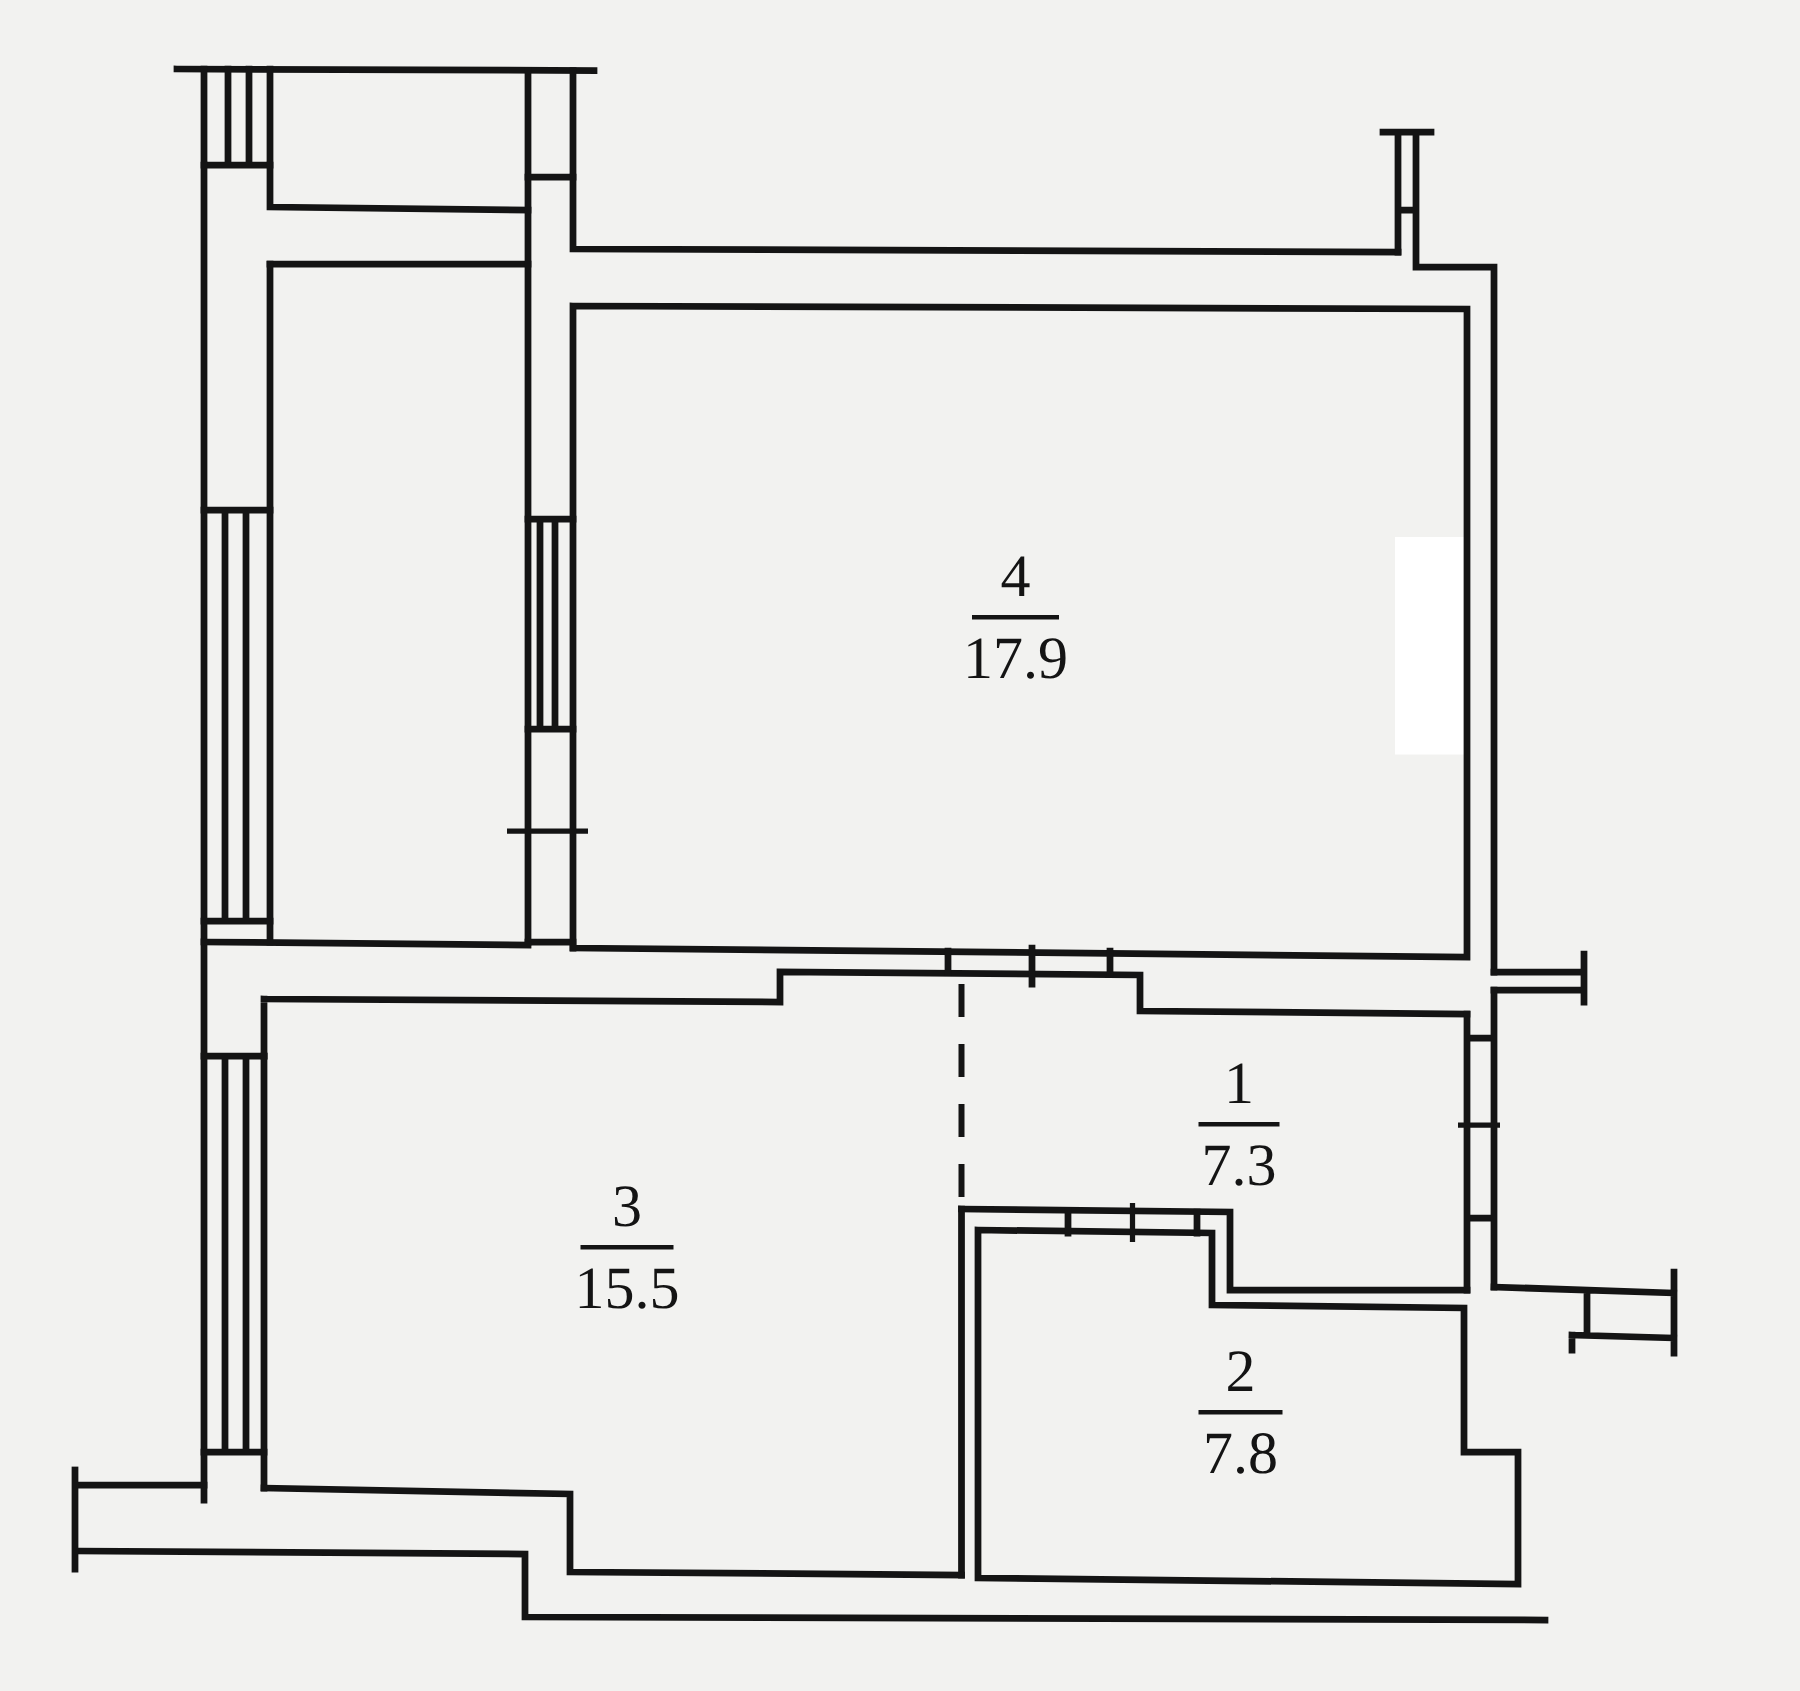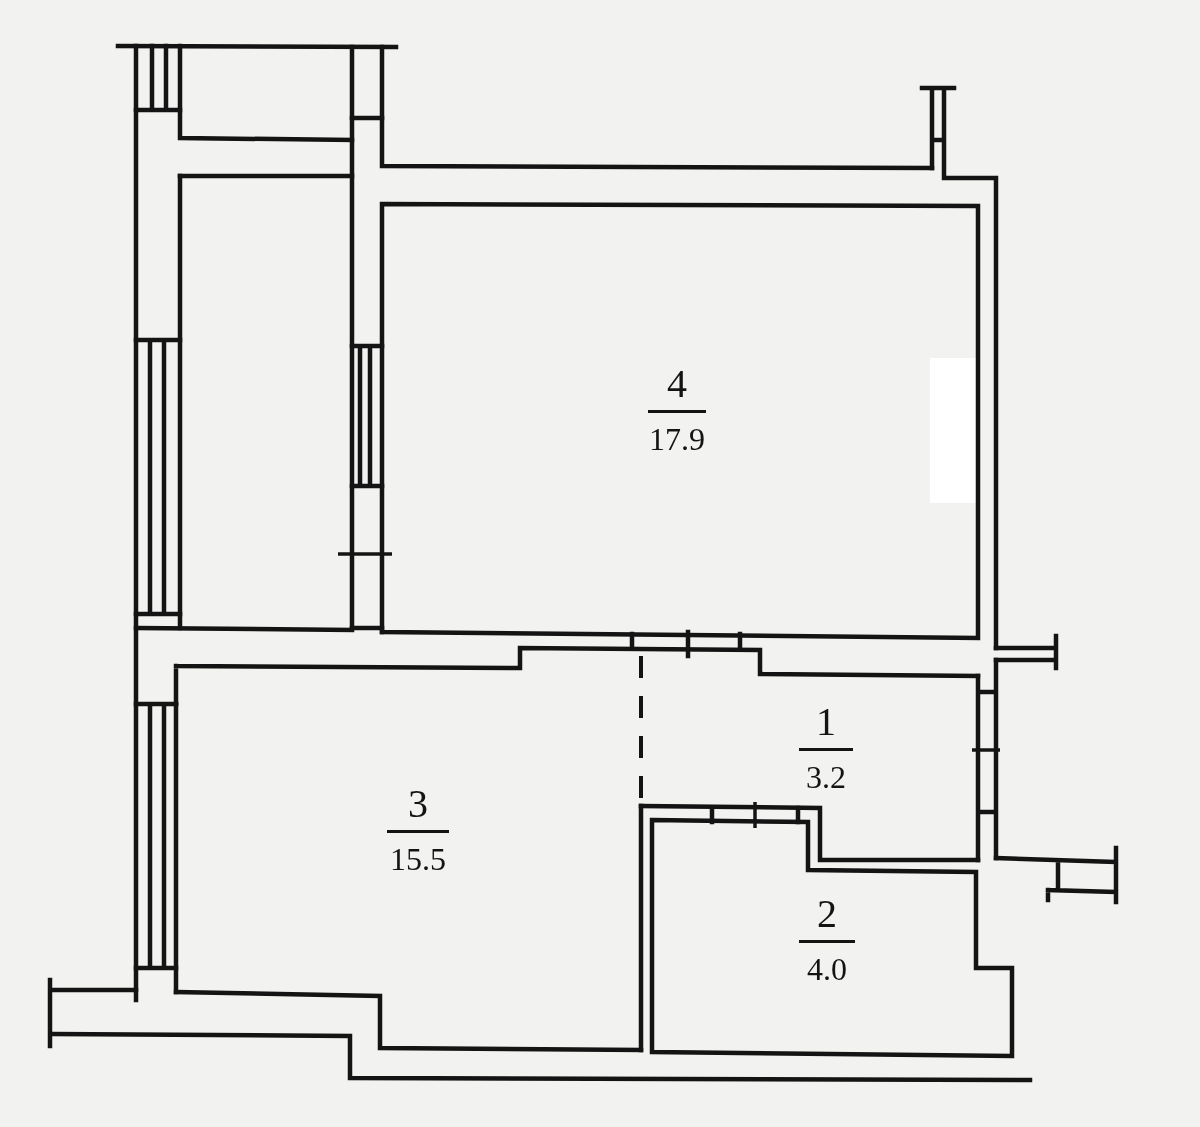--- a/index.html
+++ b/index.html
@@ -8,21 +8,21 @@
       background: #f2f2f0;
       font-family: "Liberation Serif", "DejaVu Serif", serif;
     }
     #plan { position: absolute; left: 0; top: 0; width: 1200px; height: 1127px; }
     .w { fill: none; stroke: #141414; stroke-width: 4.5; stroke-linecap: square; stroke-linejoin: miter; }
     .t { fill: none; stroke: #141414; stroke-width: 3.5; }
     .dash { fill: none; stroke: #141414; stroke-width: 4; stroke-dasharray: 22 18; }
     .label { position: absolute; text-align: center; color: #141414; transform: translateX(-50%); }
     .label .num { font-size: 40px; line-height: 44px; display: block; }
     .label .bar { display: block; height: 3px; background: #141414; margin: 4px auto 4px; }
-    .label .area { font-size: 32px; line-height: 44px; display: block; }
+    .label .area { font-size: 40px; line-height: 44px; display: block; }
     .patch { position: absolute; background: #ffffff; }
   </style>
 </head>
 <body>
 
 <div class="patch" style="left:930px;top:358px;width:50px;height:145px;"></div>
 
 <svg id="plan" viewBox="0 0 1200 1127" xmlns="http://www.w3.org/2000/svg">
 
   <path class="w" d="M118 46 L396 47"></path>
@@ -77,26 +77,26 @@
 
 <div class="label" style="left:677px;top:362px;">
   <span class="num">4</span>
   <span class="bar" style="width:58px;"></span>
   <span class="area">17.9</span>
 </div>
 
 <div class="label" style="left:826px;top:700px;">
   <span class="num">1</span>
   <span class="bar" style="width:54px;"></span>
-  <span class="area">3.2</span>
+  <span class="area">7.3</span>
 </div>
 
 <div class="label" style="left:418px;top:782px;">
   <span class="num">3</span>
   <span class="bar" style="width:62px;"></span>
   <span class="area">15.5</span>
 </div>
 
 <div class="label" style="left:827px;top:892px;">
   <span class="num">2</span>
   <span class="bar" style="width:56px;"></span>
-  <span class="area">4.0</span>
+  <span class="area">7.8</span>
 </div>
 
 </body></html>

